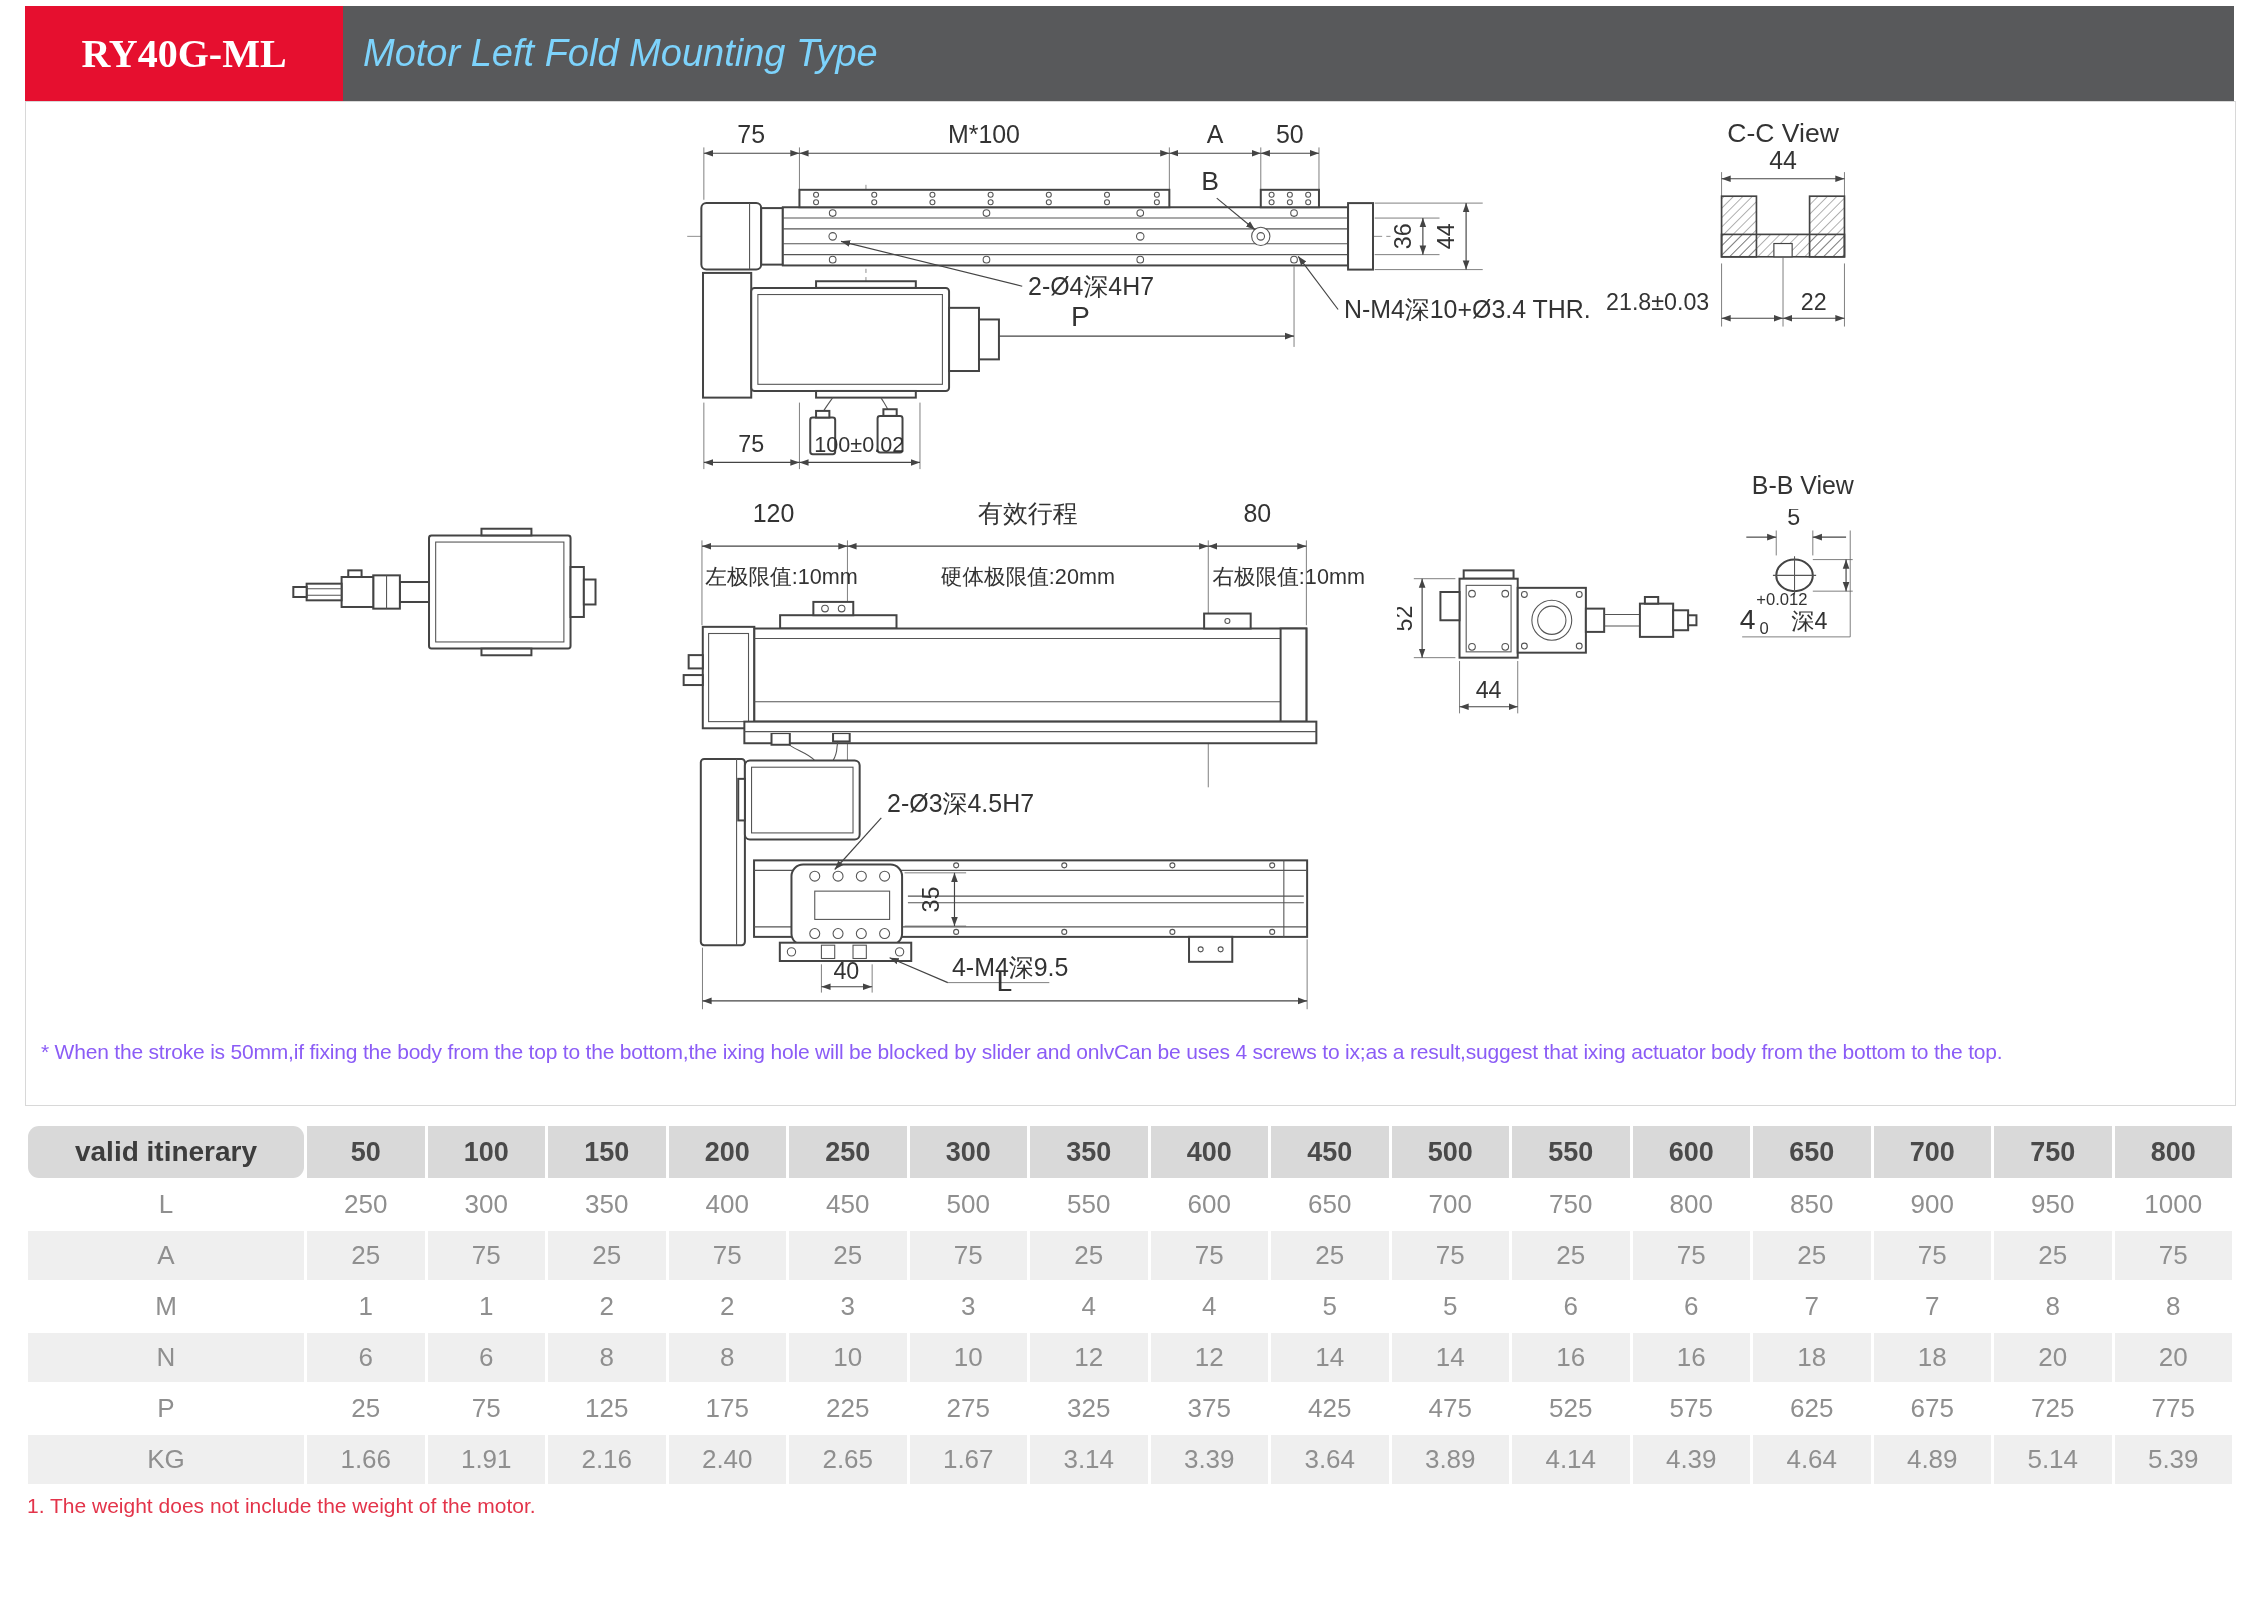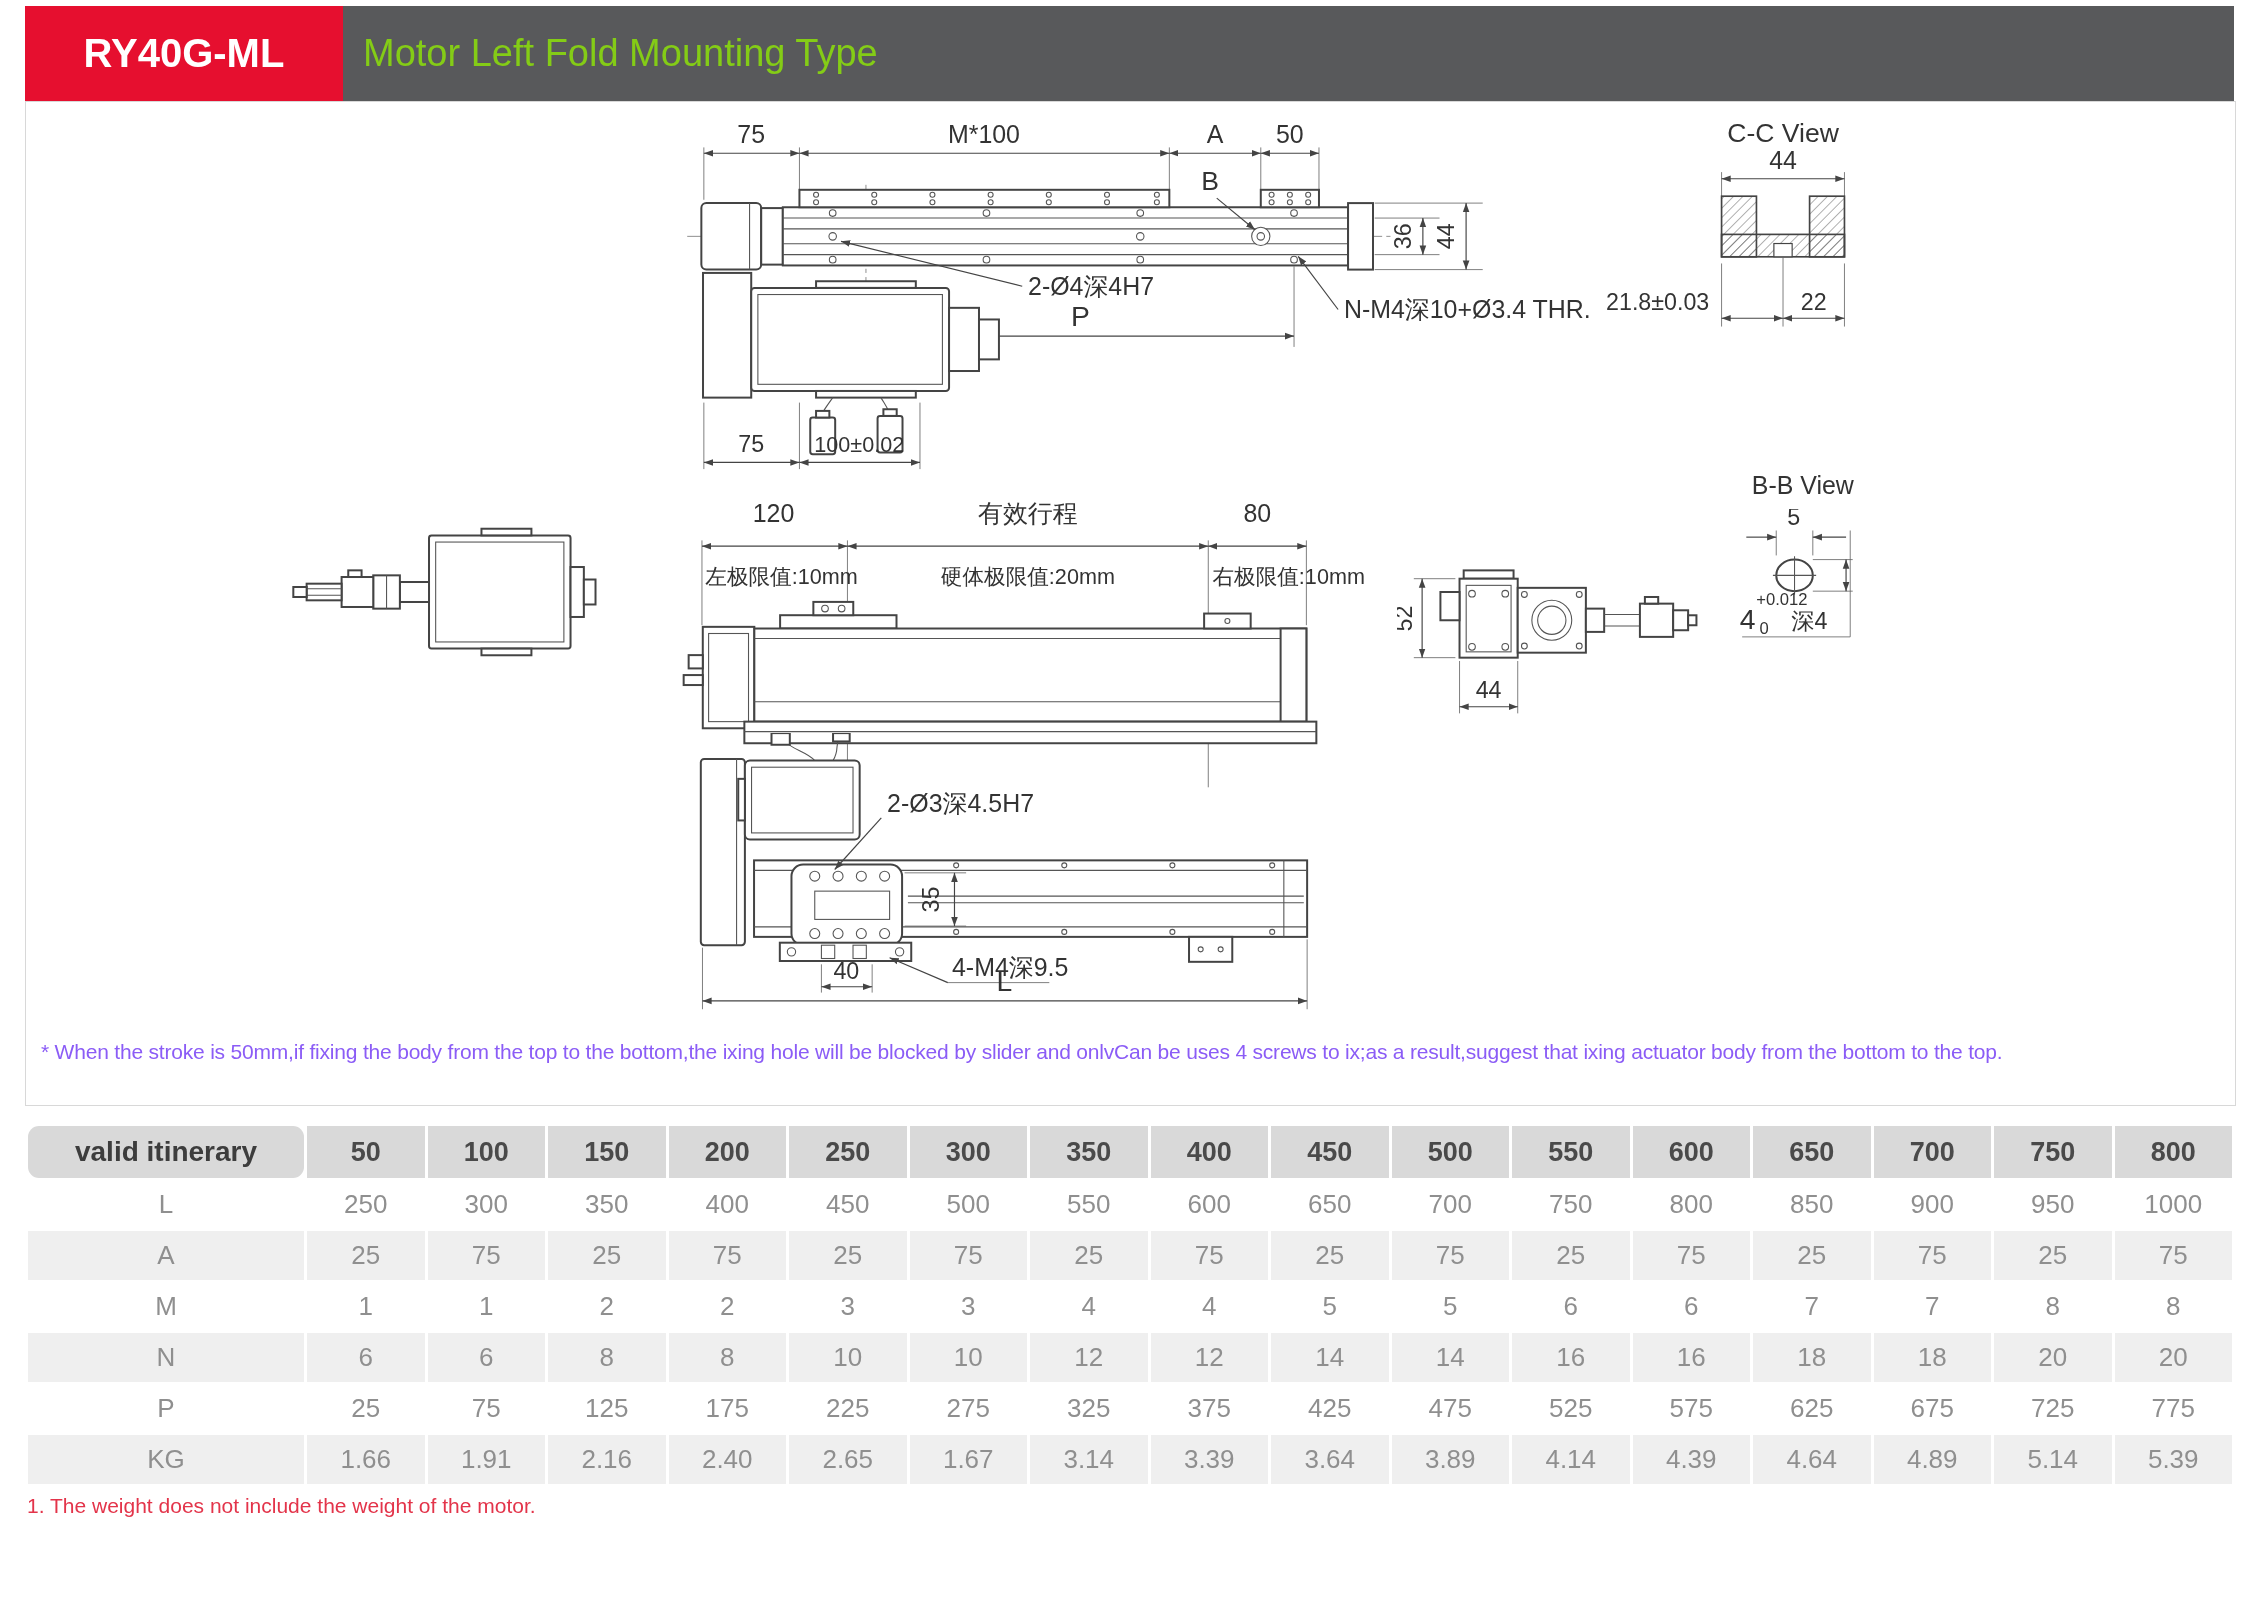--- a/index.html
+++ b/index.html
@@ -1,23 +1,23 @@
 <!DOCTYPE html>
 <html style="--accent: #E60F2F; --hdrgray: #58595B; --notered: #E3344A;font-size:13.3px"><head>
 <meta charset="utf-8">
 <style>
   html,body{margin:0;padding:0;background:#fff;}
   #page{position:relative;width:2261px;height:1616px;background:#fff;overflow:hidden;
         font-family:"Liberation Sans",sans-serif;}
   
   #hdr{position:absolute;left:25px;top:5.8px;width:2209px;height:95px;display:flex;}
   #hdr .badge{background:var(--accent,#E60F2F);color:#fff;width:318px;display:flex;
-        align-items:center;justify-content:center;font-size:40px;font-weight:bold;}
-  #hdr .bar{background:var(--hdrgray,#58595B);color:#84cc16;flex:1;display:flex;
-        align-items:center;font-size:38px;padding-left:20px;font-weight:400;}
+        align-items:center;justify-content:center;font-size:40px;font-weight:bold;font-family:Liberation Serif, serif;}
+  #hdr .bar{background:var(--hdrgray,#58595B);color:#7dd3fc;flex:1;display:flex;
+        align-items:center;font-size:38px;padding-left:20px;font-weight:400;font-style:italic;}
   
   #box{position:absolute;left:25px;top:101px;width:2209px;height:1003px;
        border:0.8px solid #d8d8d8;background:#fff;}
   #box svg{position:absolute;}
   .fnote{position:absolute;left:15px;top:938px;width:2179px;font-size:21px;color:#8b5cf6;
        white-space:nowrap;letter-spacing:-0.2px;}
   
   .o2{stroke:#444;stroke-width:2.4;fill:#fff;}
   .o1{stroke:#555;stroke-width:1.3;fill:none;}
   .dim{stroke:#444;stroke-width:1.4;fill:none;}

